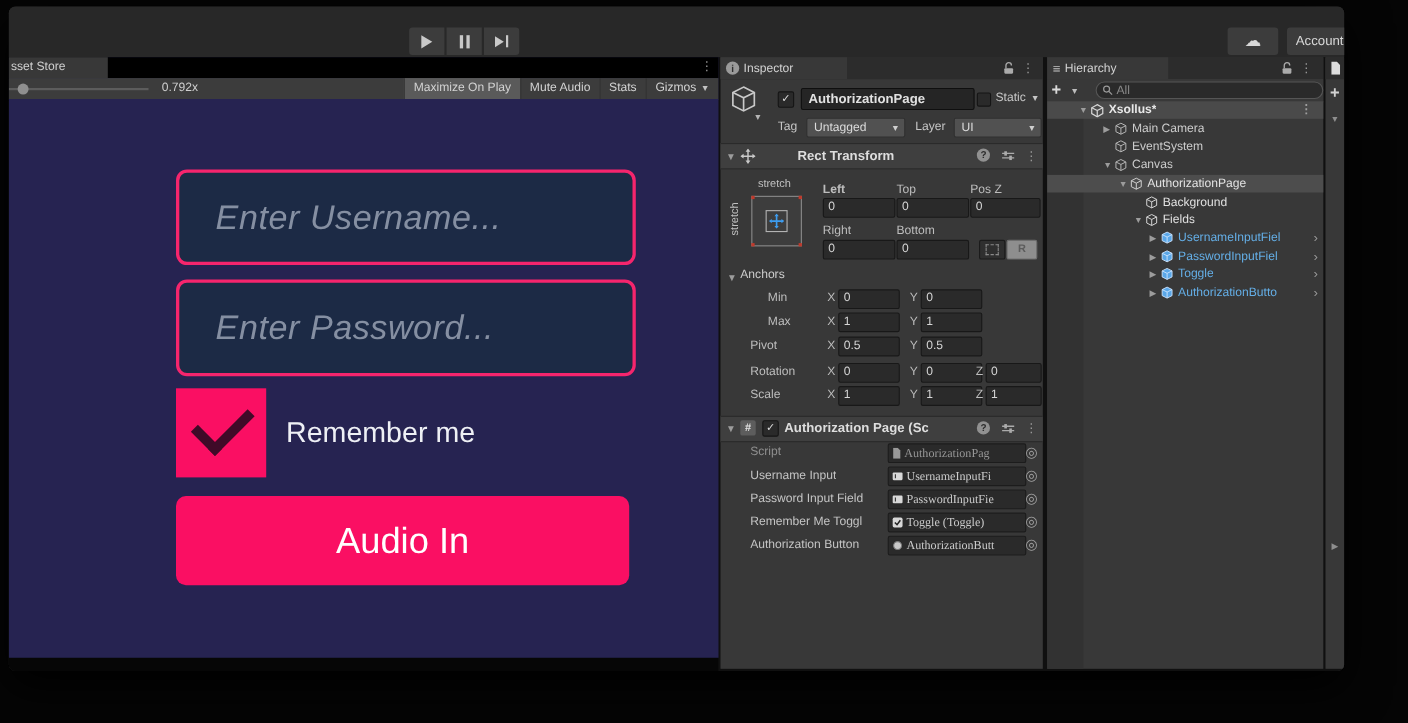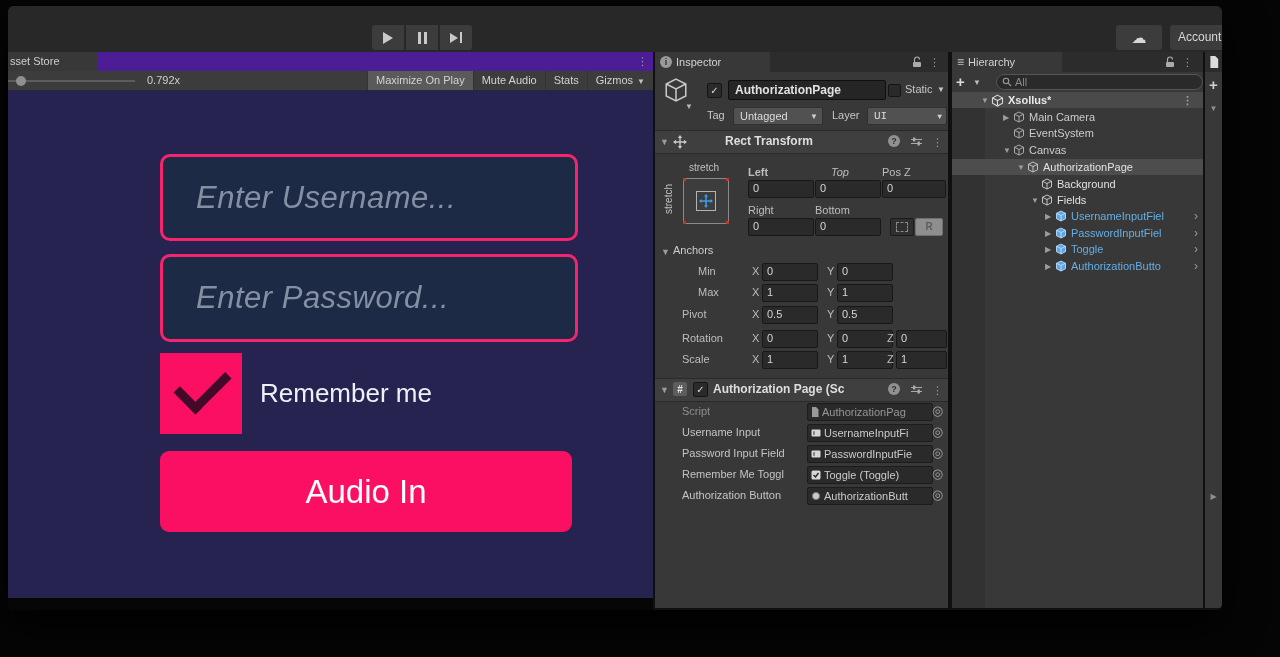--- a/index.html
+++ b/index.html
@@ -19,21 +19,21 @@
   .icon-step .tri{width:0;height:0;border-left:8px solid #c9c9c9;border-top:5px solid transparent;border-bottom:5px solid transparent;}
   .icon-step .bar{width:2px;height:11px;background:#c9c9c9;margin-left:2px;}
   .cloud-btn{position:absolute;left:1108px;top:19px;width:46px;height:25px;background:#3c3c3c;border-radius:3px;
              display:flex;align-items:center;justify-content:center;color:#d8d8d8;font-size:15px;line-height:1;}
   .account-btn{position:absolute;left:1162px;top:19px;width:52px;height:25px;background:#3c3c3c;border-radius:3px 0 0 3px;
                color:#d8d8d8;font-size:12px;line-height:25px;padding-left:8px;overflow:hidden;white-space:nowrap;}
   
   .dock{position:absolute;top:46px;left:0;right:0;bottom:0;background:#101010;}
   
   .game-panel{position:absolute;left:0;top:0;width:645px;height:546px;background:#262351;}
-  .gv-tabbar{position:absolute;top:0;left:0;right:0;height:19px;background:#4c1d95;}
+  .gv-tabbar{position:absolute;top:0;left:0;right:0;height:19px;background:#000000;}
   .gv-tab{position:absolute;left:0;top:0;height:19px;width:88px;background:#383838;color:#cfcfcf;
           font-size:11px;line-height:19px;padding-left:2px;overflow:hidden;white-space:nowrap;}
   .kebab{color:#9f9f9f;font-size:11px;line-height:19px;}
   .gv-kebab{position:absolute;right:5px;top:0;}
   .gv-toolbar{position:absolute;top:19px;left:0;right:0;height:19px;background:#3c3c3c;border-bottom:1px solid #222;}
   .gv-slider-knob{position:absolute;left:8px;top:5px;width:10px;height:10px;border-radius:50%;background:#8f8f8f;}
   .gv-slider-track{position:absolute;left:0px;top:9px;width:127px;height:2px;background:#5c5c5c;}
   .gv-scale{position:absolute;left:139px;top:0;font-size:11px;line-height:19px;color:#cfcfcf;}
   .gv-btns{position:absolute;right:0;top:0;height:19px;display:flex;}
   .gv-btn{font-size:11px;line-height:19px;color:#d2d2d2;padding:0 8px;border-left:1px solid #333;}
@@ -80,21 +80,21 @@
   .go-cube-caret{position:absolute;left:30px;top:30px;font-size:8px;color:#b5b5b5;}
   .go-active{position:absolute;left:52px;top:11px;}
   .go-name{position:absolute;left:73px;top:8px;width:150px;height:18px;background:#252525;border:1px solid #0f0f0f;
            border-radius:2px;color:#e2e2e2;font-weight:bold;font-size:12px;line-height:18px;padding-left:6px;}
   .go-static-chk{position:absolute;left:233px;top:12px;width:11px;height:11px;}
   .go-static{position:absolute;left:250px;top:11px;color:#c6c6c6;}
   .go-static-dd{position:absolute;left:282px;top:13px;font-size:8px;color:#c6c6c6;}
   .go-tag-label{position:absolute;left:52px;top:37px;}
   .go-tag{position:absolute;left:78px;top:35px;width:82px;height:16px;}
   .go-layer-label{position:absolute;left:177px;top:37px;}
-  .go-layer{position:absolute;left:212px;top:35px;width:72px;height:16px;font-family:Liberation Mono, monospace;}
+  .go-layer{position:absolute;left:212px;top:35px;width:72px;height:16px;}
   .rt-header{top:78px;}
   .rt-body{position:absolute;top:100px;left:0;right:0;height:226px;}
   .lbl{position:absolute;color:#bdbdbd;}
   .axis{position:absolute;color:#bdbdbd;}
   .in{position:absolute;height:16px;}
   .stretch-top{position:absolute;left:34px;top:10px;font-size:10px;color:#c0c0c0;}
   .stretch-left{position:absolute;left:8px;top:32px;font-size:10px;color:#c0c0c0;
                 writing-mode:vertical-rl;transform:rotate(180deg);}
   .anchor-widget{position:absolute;left:28px;top:26px;width:44px;height:44px;border:1px solid #8a8a8a;background:#3d3d3d;}
   .anchor-inner{position:absolute;left:12px;top:12px;width:18px;height:18px;border:1px solid #b3b3b3;
@@ -106,21 +106,21 @@
   .raw-btn{position:absolute;left:260px;top:66px;width:26px;height:16px;background:#8e8e8e;border:1px solid #6f6f6f;
            border-radius:2px;color:#5c5c5c;font-weight:bold;font-size:10px;text-align:center;line-height:15px;}
   .sc-header{top:326px;}
   .script-icon{position:absolute;left:18px;top:3px;width:14px;height:14px;background:#5d5d5d;border-radius:2px;
                color:#e2e2e2;font-size:10px;font-weight:bold;display:flex;align-items:center;justify-content:center;}
   .script-body{position:absolute;top:348px;left:0;right:0;height:116px;}
   .sc-row{position:absolute;left:0;right:0;height:16px;}
   .sc-label{position:absolute;left:27px;line-height:16px;color:#c4c4c4;overflow:hidden;white-space:nowrap;max-width:124px;}
   .sc-row.dim .sc-label{color:#8f8f8f;}
   .obj-field{position:absolute;left:152px;width:121px;height:16px;background:#2a2a2a;border:1px solid #1c1c1c;
-             border-radius:2px;display:flex;align-items:center;gap:3px;padding-left:3px;overflow:hidden;}
+             border-radius:2px;display:flex;align-items:center;gap:3px;padding-left:3px;overflow:hidden;font-family:Liberation Serif, serif;}
   .obj-text{font-size:11px;color:#cbcbcb;white-space:nowrap;}
   .sc-row.dim .obj-text{color:#969696;}
   .add-btn{position:absolute;left:28px;top:469px;width:237px;height:22px;background:#585858;border:1px solid #454545;
            border-radius:3px;color:#e3e3e3;font-size:11px;display:flex;align-items:center;justify-content:center;}
   
   .hierarchy{left:944px;width:251px;}
   .h-toolbar{position:absolute;top:20px;left:0;right:0;height:20px;background:#383838;border-bottom:1px solid #2e2e2e;}
   .h-plus{position:absolute;left:4px;top:1px;font-size:15px;font-weight:bold;color:#dadada;}
   .h-plus-dd{position:absolute;left:21px;top:6px;font-size:8px;color:#bdbdbd;}
   .h-search{position:absolute;left:44px;top:2px;width:200px;height:14px;background:#2a2a2a;border:1px solid #555;
@@ -276,21 +276,21 @@
           <span class="anchor-dot" style="left:-1px;bottom:-1px;"></span>
             <span class="anchor-dot" style="right:-1px;bottom:-1px;"></span>
           <div class="anchor-inner">
             <svg width="14" height="14" viewBox="0 0 14 14">
                 <path d="M7 2v10M2 7h10" stroke="#3d9df0" stroke-width="1.5"></path>
                 <path d="M7 0l2 2.6H5zM7 14l2-2.6H5zM0 7l2.6-2v4zM14 7l-2.6-2v4z" fill="#3d9df0"></path>
               </svg>
           </div>
         </div>
         <span class="lbl" style="left:93px;top:14px;font-weight:bold;">Left</span>
-        <span class="lbl" style="left:176px;top:14px;font-style:italic;">Top</span>
+        <span class="lbl" style="left:160px;top:14px;">Top</span>
         <span class="lbl" style="left:227px;top:14px;">Pos Z</span>
         <div class="field in" style="left:93px;top:28px;width:60px;">0</div>
         <div class="field in" style="left:160px;top:28px;width:60px;">0</div>
         <div class="field in" style="left:227px;top:28px;width:58px;">0</div>
         <span class="lbl" style="left:93px;top:52px;">Right</span>
         <span class="lbl" style="left:160px;top:52px;">Bottom</span>
         <div class="field in" style="left:93px;top:66px;width:60px;">0</div>
         <div class="field in" style="left:160px;top:66px;width:60px;">0</div>
         <div class="bp-btn">
             <i></i>

